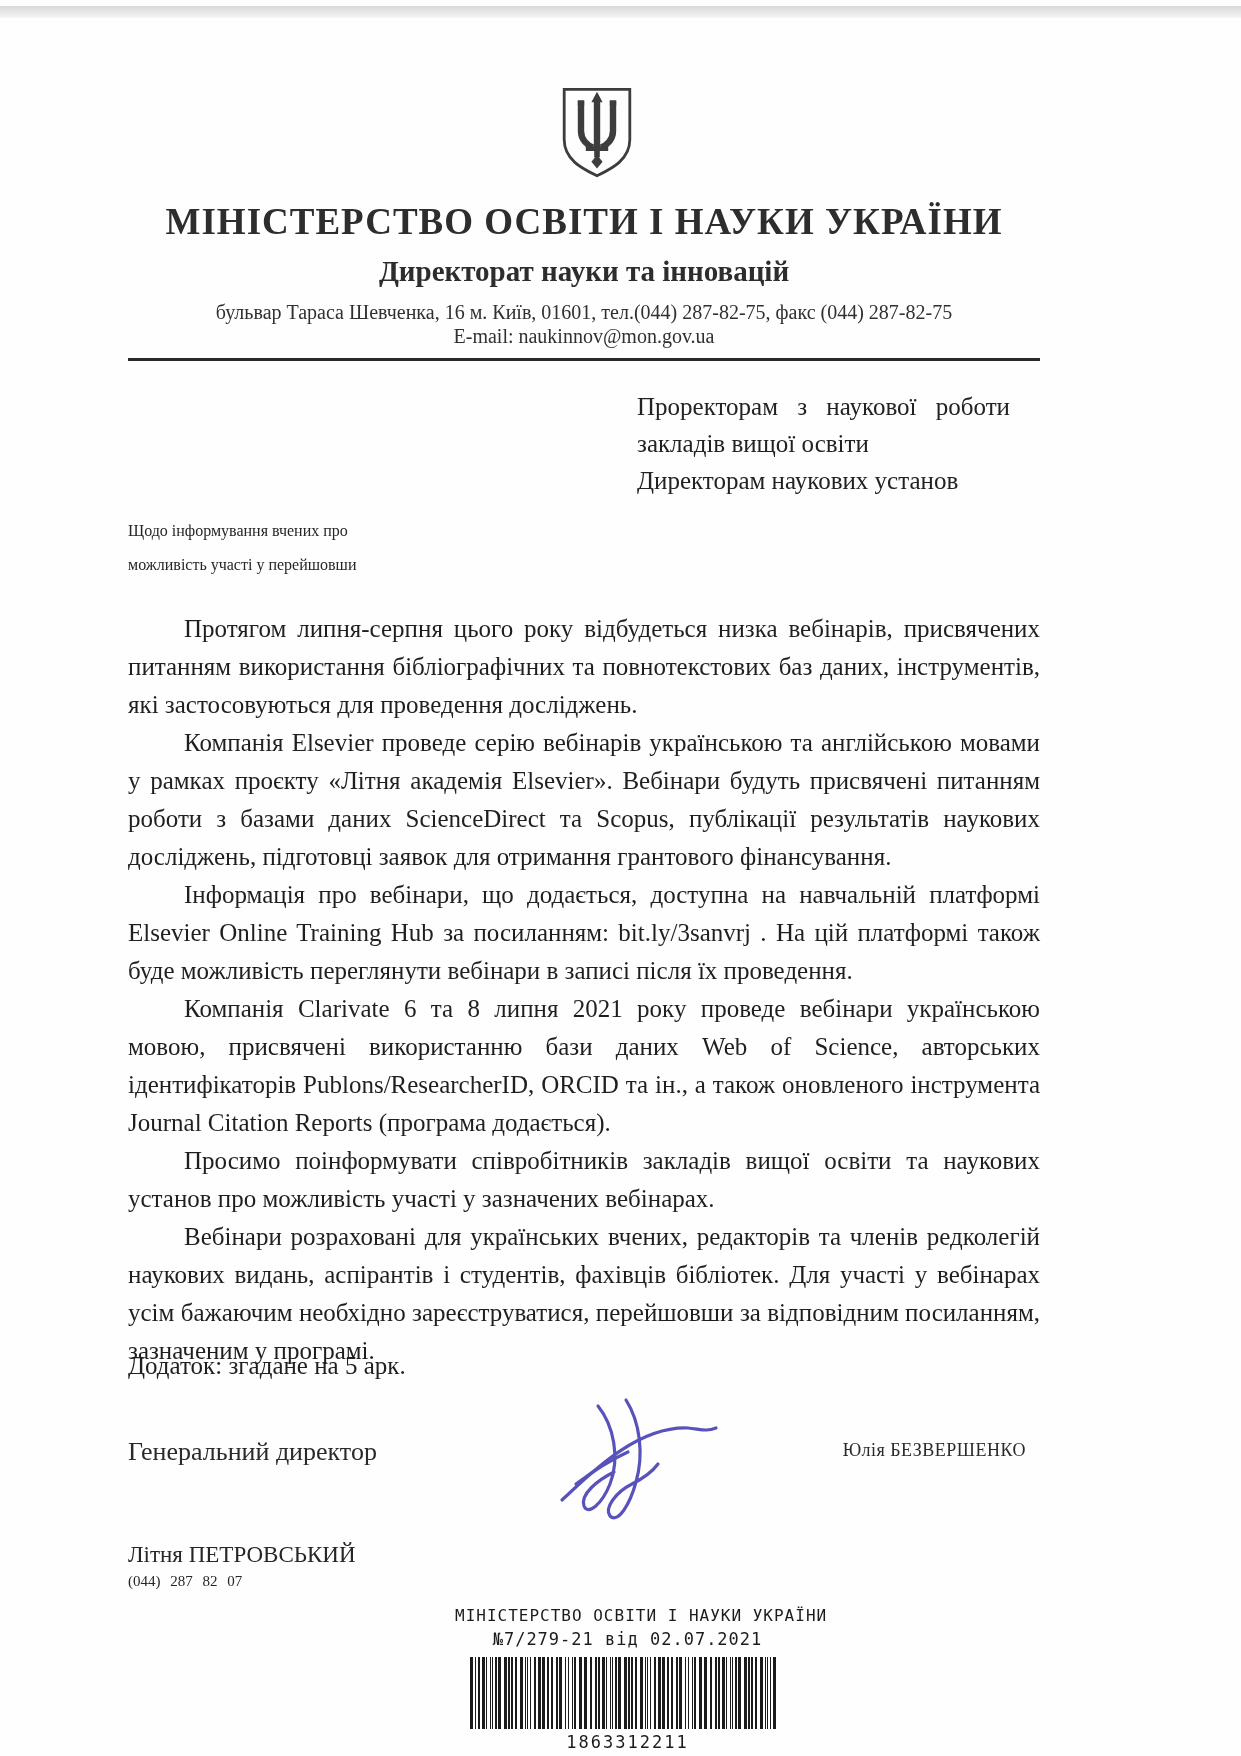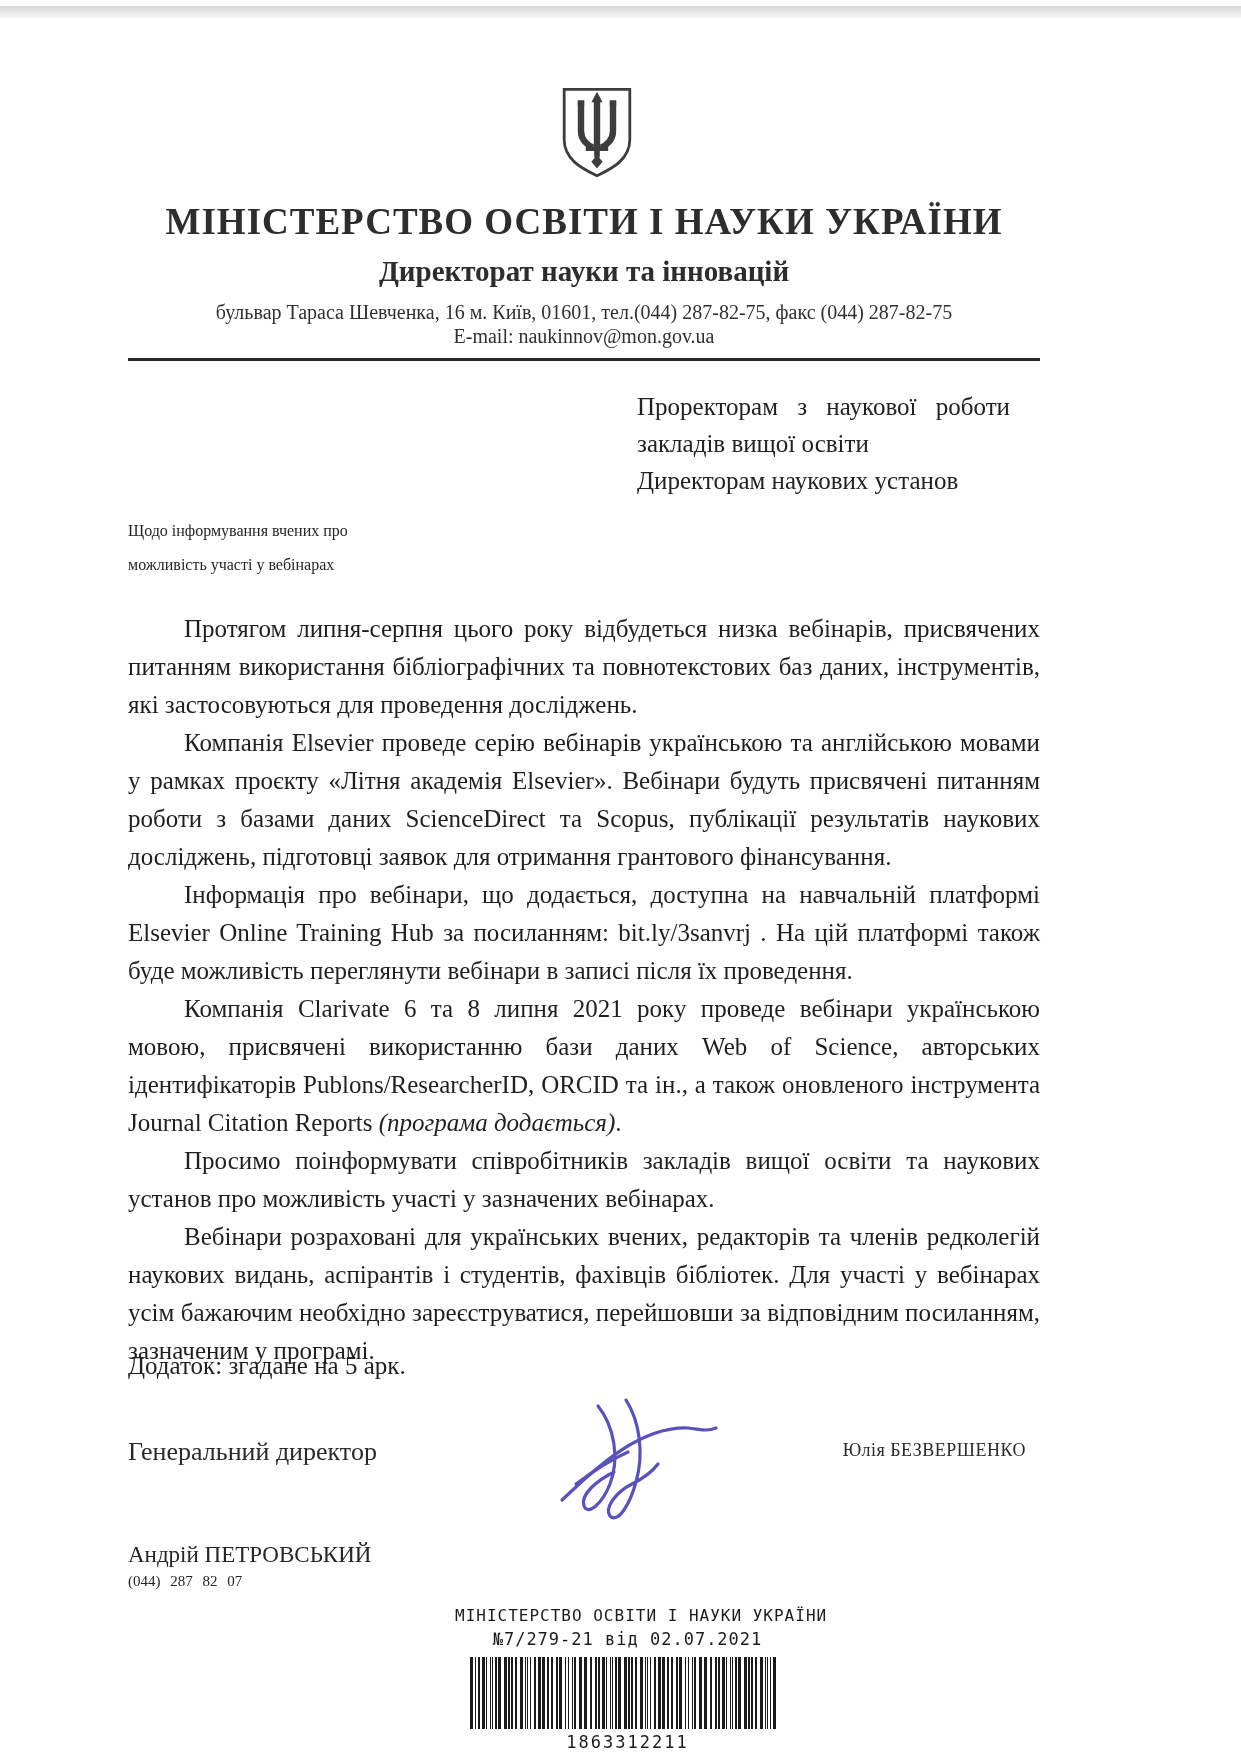--- a/index.html
+++ b/index.html
@@ -52,21 +52,21 @@
     position:absolute;left:128px;top:514px;width:460px;
     font-size:16px;line-height:34px;color:#262626;
   }
   
   .body-text{
     position:absolute;left:128px;top:610px;width:912px;
     font-size:25px;line-height:38px;
     text-align:justify;color:#1f1f1f;
   }
   .body-text p{margin:0;text-indent:56px;}
-  .body-text .it{font-style:italic;}
+  .body-text .it{}
   .attachment{
     position:absolute;left:128px;top:1352px;width:600px;
     font-size:25px;color:#1f1f1f;
   }
   
   .sig-title{
     position:absolute;left:128px;top:1437px;
     font-size:26px;color:#2a2a2a;
   }
   .sig-name{
@@ -127,21 +127,21 @@
   <div class="head-rule"></div>
 
   <div class="recipients">
     <div class="r1">Проректорам з наукової роботи</div>
     <div>закладів вищої освіти</div>
     <div>Директорам наукових установ</div>
   </div>
 
   <div class="subject">
     <div>Щодо інформування вчених про</div>
-    <div>можливість участі у вебінарах</div>
+    <div>можливість участі у перейшовши</div>
   </div>
 
   <div class="body-text">
     <p>Протягом липня-серпня цього року відбудеться низка вебінарів, присвячених питанням використання бібліографічних та повнотекстових баз даних, інструментів, які застосовуються для проведення досліджень.</p>
     <p>Компанія Elsevier проведе серію вебінарів українською та англійською мовами у рамках проєкту «Літня академія Elsevier». Вебінари будуть присвячені питанням роботи з базами даних ScienceDirect та Scopus, публікації результатів наукових досліджень, підготовці заявок для отримання грантового фінансування.</p>
     <p>Інформація про вебінари, що додається, доступна на навчальній платформі Elsevier Online Training Hub за посиланням: bit.ly/3sanvrj . На цій платформі також буде можливість переглянути вебінари в записі після їх проведення.</p>
     <p><span>Компанія Clarivate 6 та 8 липня 2021 року проведе вебінари українською мовою, присвячені використанню бази даних Web of Science, авторських ідентифікаторів Publons/ResearcherID, ORCID та ін., а також оновленого інструмента Journal Citation Reports </span><span class="it">(програма додається)</span><span>.</span></p>
     <p>Просимо поінформувати співробітників закладів вищої освіти та наукових установ про можливість участі у зазначених вебінарах.</p>
     <p>Вебінари розраховані для українських вчених, редакторів та членів редколегій наукових видань, аспірантів і студентів, фахівців бібліотек. Для участі у вебінарах усім бажаючим необхідно зареєструватися, перейшовши за відповідним посиланням, зазначеним у програмі.</p>
   </div>
@@ -154,21 +154,21 @@
     <g fill="none" stroke="#4a44b5" stroke-width="3.2" stroke-linecap="round" opacity="0.92">
       <path d="M22,112 C48,88 96,38 148,40 C160,41 166,44 176,40"></path>
       <path d="M58,18 C74,38 80,70 70,96 C62,116 48,128 44,118 C40,106 58,92 74,84"></path>
       <path d="M86,12 C100,34 104,66 96,94 C90,116 78,136 70,128 C64,120 76,104 92,96 C104,90 112,84 118,76"></path>
       <path d="M36,96 C52,84 70,72 88,64"></path>
     </g>
   </svg>
 
   <div class="sig-name">Юлія БЕЗВЕРШЕНКО</div>
 
-  <div class="contact-name">Андрій ПЕТРОВСЬКИЙ</div>
+  <div class="contact-name">Літня ПЕТРОВСЬКИЙ</div>
   <div class="contact-phone">(044)  287 82 07</div>
 
   <div class="stamp">
     <div class="s1">МІНІСТЕРСТВО ОСВІТИ І НАУКИ УКРАЇНИ</div>
     <div class="s2">№7/279-21 від 02.07.2021</div>
     <div class="barcode">
         <span class="bar" style="width: 3px; margin-right: 2px;"></span>
         <span class="bar" style="width: 1px; margin-right: 2px;"></span>
         <span class="bar" style="width: 2px; margin-right: 2px;"></span>
         <span class="bar" style="width: 3px; margin-right: 1px;"></span>

